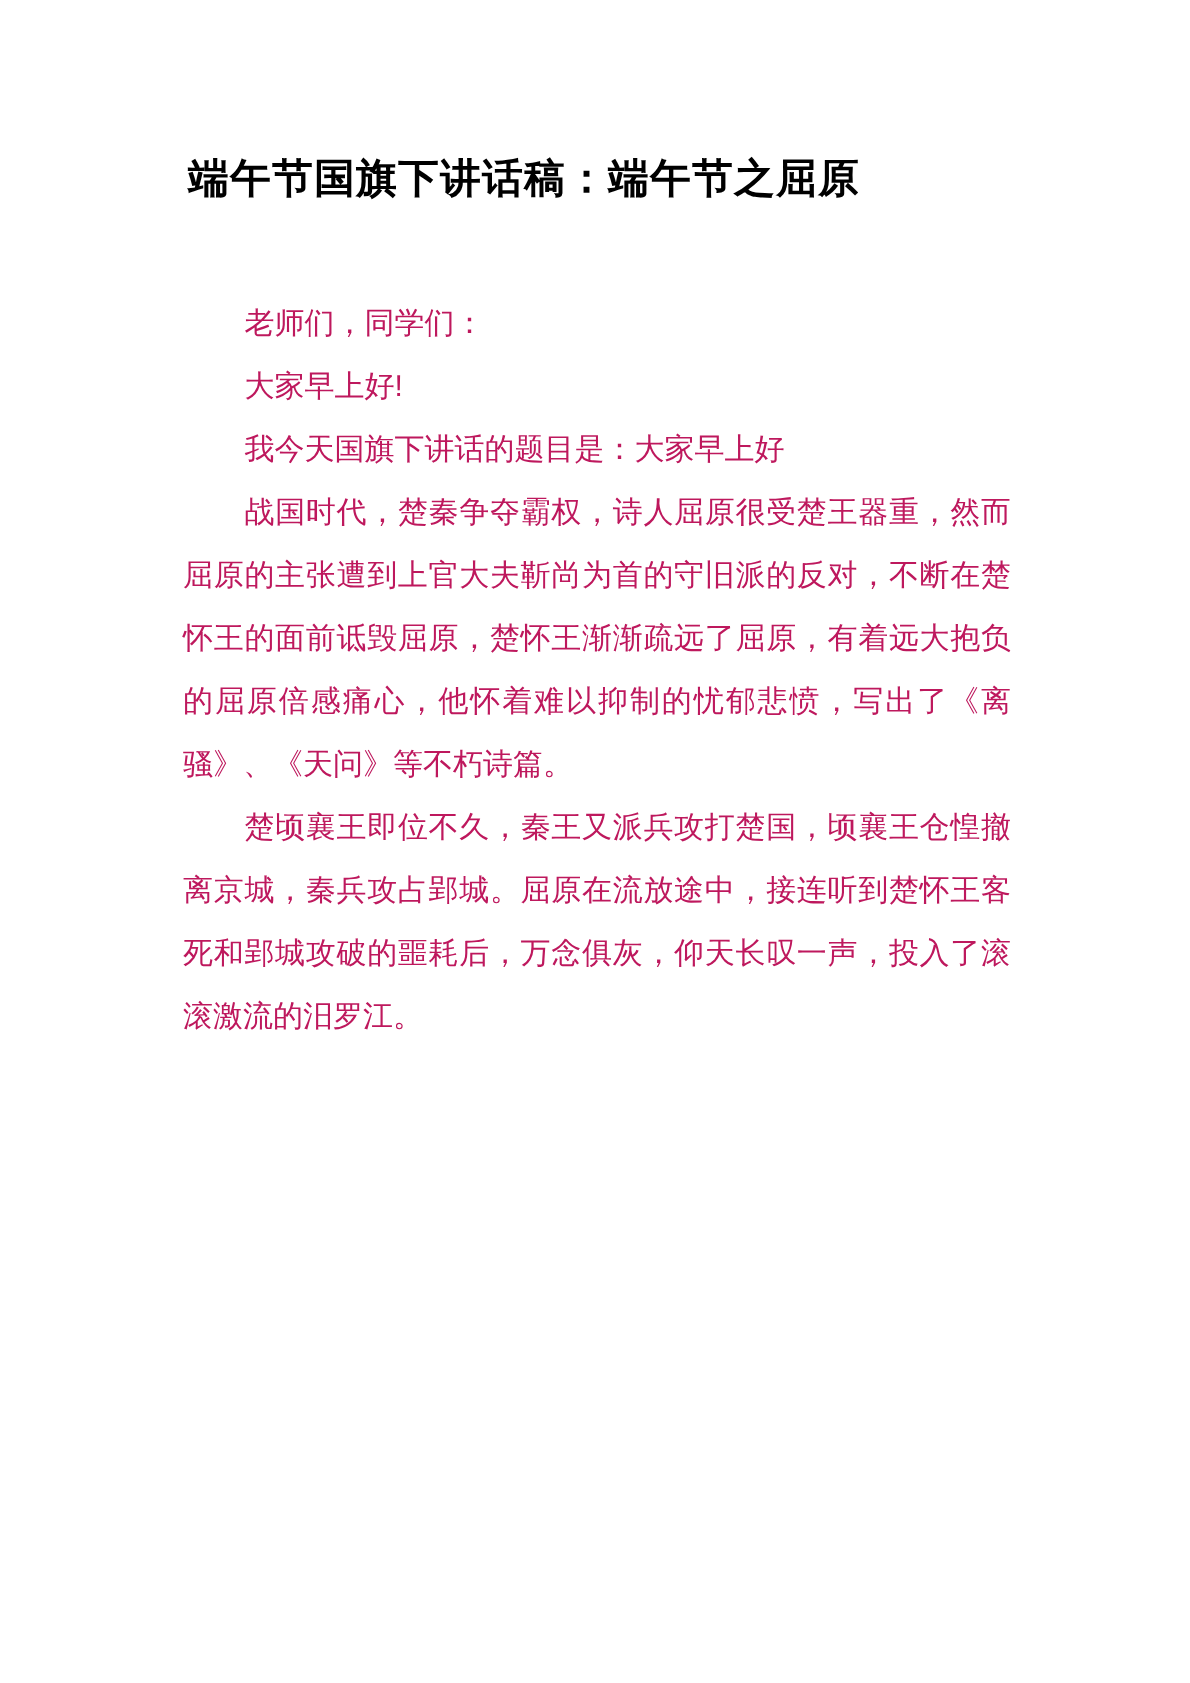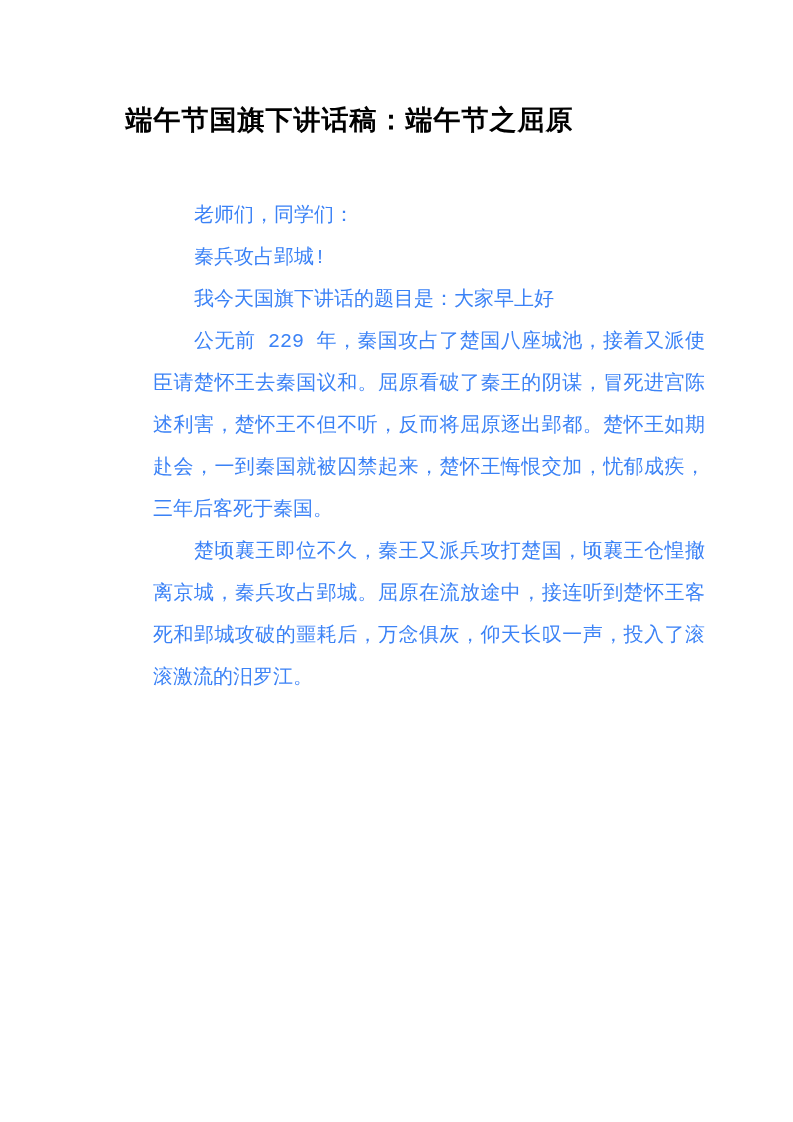--- a/index.html
+++ b/index.html
@@ -34,45 +34,44 @@
       line-height: 40px;
       letter-spacing: 1px;
       color: #000000;
       margin: 0;
     }
     .body {
       position: absolute;
       top: 195px;
       left: 122px;
       width: 552px;
-      font-family: Liberation Mono, monospace;
+      font-family: Liberation Sans, sans-serif;
       font-size: 20px;
       line-height: 42px;
-      color: #3b82f6;
+      color: #be185d;
       text-align: justify;
       text-justify: inter-character;
-      margin-left: 31px;
     }
     .body p {
       margin: 0;
       padding: 0;
     }
     .body p.indent {
       text-indent: 41px;
     }
     .body p.greeting {
       text-indent: 41px;
     }
   </style>
 </head>
 <body>
 
 <div class="page">
   <h1 class="title">端午节国旗下讲话稿：端午节之屈原</h1>
 
   <div class="body">
     <p class="greeting">老师们，同学们：</p>
-    <p class="greeting">秦兵攻占郢城!</p>
+    <p class="greeting">大家早上好!</p>
     <p class="greeting">我今天国旗下讲话的题目是：大家早上好</p>
-    <p class="indent">公无前 229 年，秦国攻占了楚国八座城池，接着又派使臣请楚怀王去秦国议和。屈原看破了秦王的阴谋，冒死进宫陈述利害，楚怀王不但不听，反而将屈原逐出郢都。楚怀王如期赴会，一到秦国就被囚禁起来，楚怀王悔恨交加，忧郁成疾，三年后客死于秦国。</p>
+    <p class="indent">战国时代，楚秦争夺霸权，诗人屈原很受楚王器重，然而屈原的主张遭到上官大夫靳尚为首的守旧派的反对，不断在楚怀王的面前诋毁屈原，楚怀王渐渐疏远了屈原，有着远大抱负的屈原倍感痛心，他怀着难以抑制的忧郁悲愤，写出了《离骚》、《天问》等不朽诗篇。</p>
     <p class="indent">楚顷襄王即位不久，秦王又派兵攻打楚国，顷襄王仓惶撤离京城，秦兵攻占郢城。屈原在流放途中，接连听到楚怀王客死和郢城攻破的噩耗后，万念俱灰，仰天长叹一声，投入了滚滚激流的汨罗江。</p>
   </div>
 </div>
 
 </body></html>

